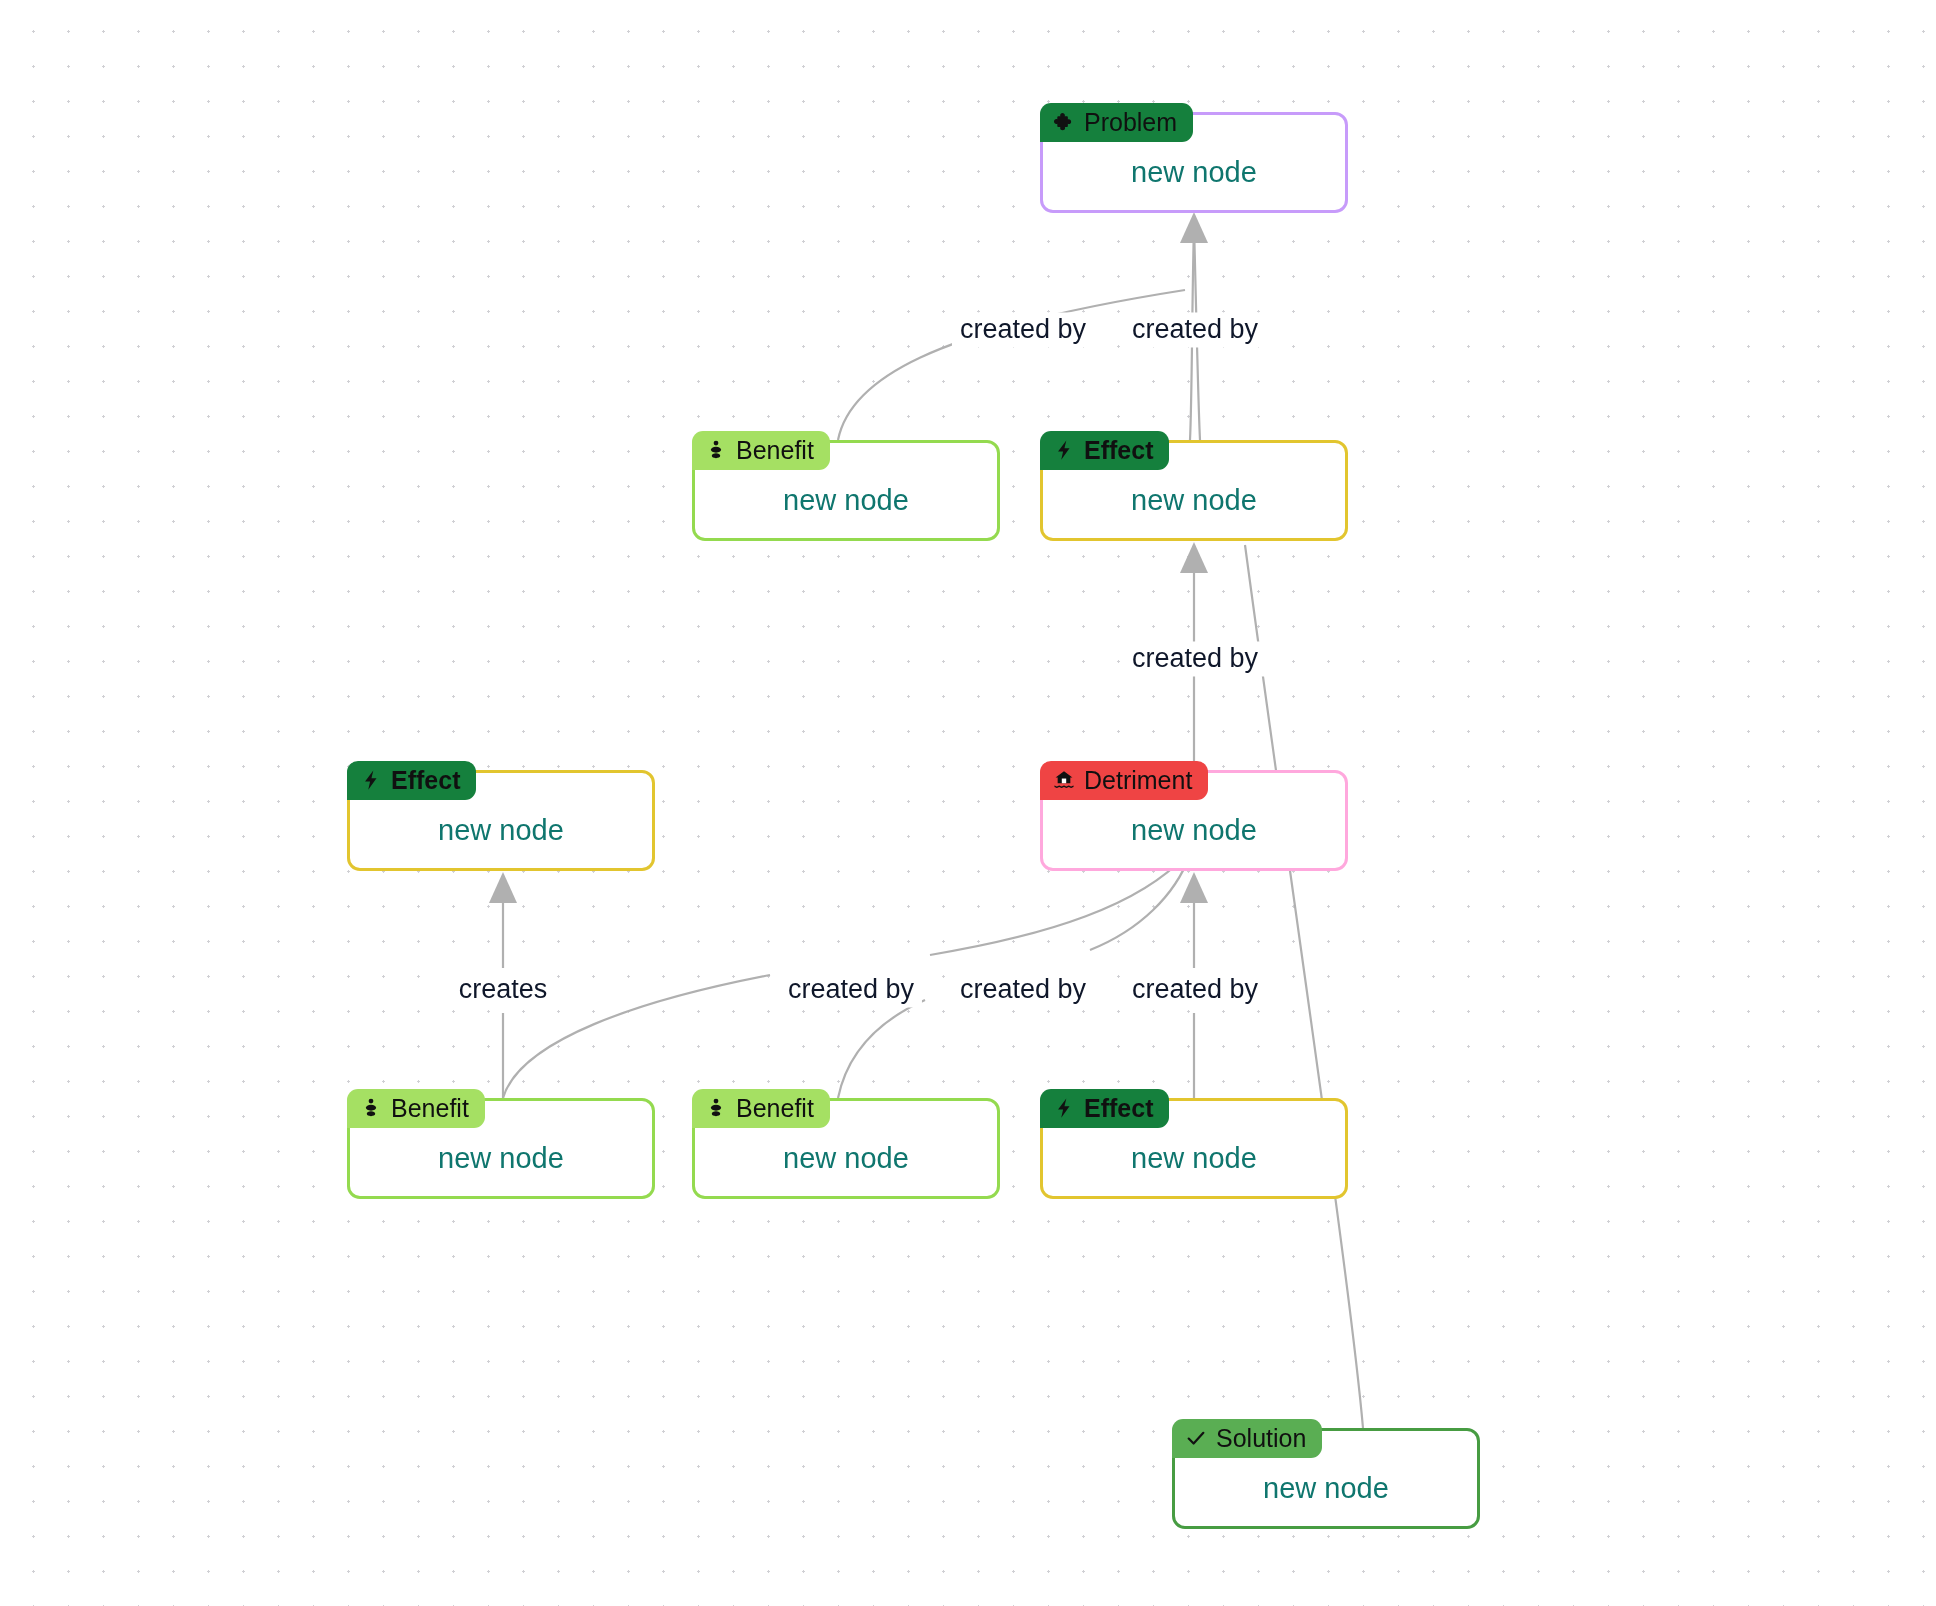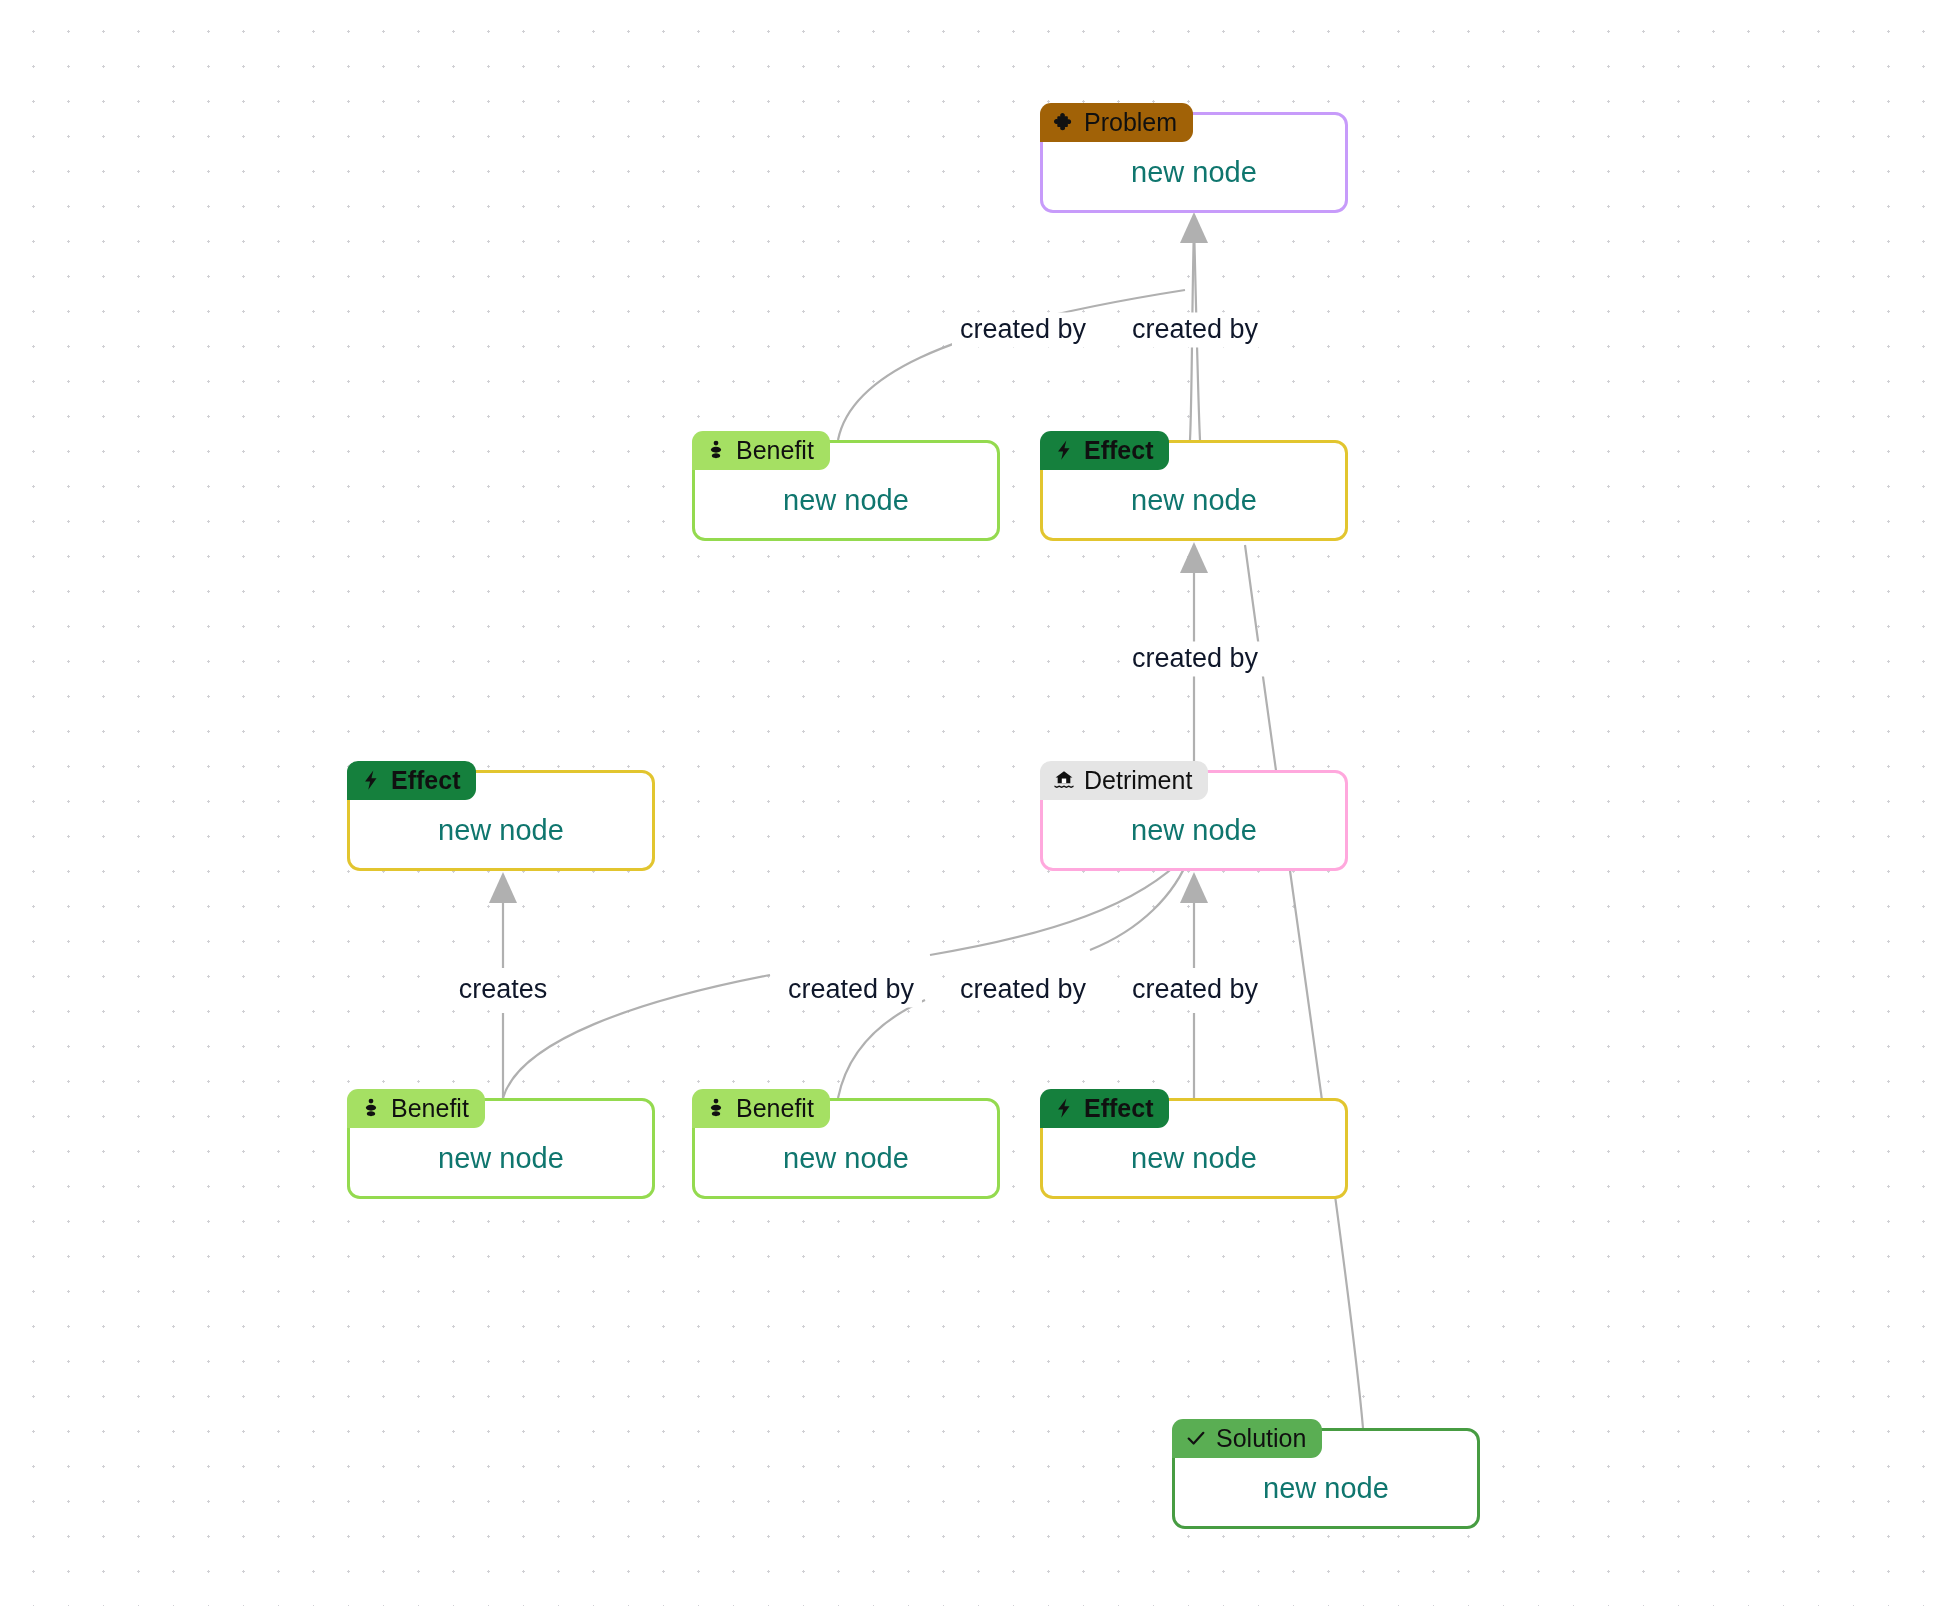--- a/index.html
+++ b/index.html
@@ -69,27 +69,27 @@
   .node-badge svg { display: block; }
   .node-title {
     text-align: center;
     font-size: 29px;
     color: #0f766e;
     padding: 14px 12px 20px;
     line-height: 1.2;
   }
   
   .n-problem   { border-color: #c79bfa; }
-  .n-problem   .node-badge { background: #a16207; align-items: center; }
+  .n-problem   .node-badge { background: #15803d; align-items: center; }
   .n-benefit   { border-color: #94da4f; }
   .n-benefit   .node-badge { background: #a5e063; }
   .n-effect    { border-color: #e2c52f; }
   .n-effect    .node-badge { background: #15803d; font-weight: bold; }
   .n-detriment { border-color: #ffa8dd; }
-  .n-detriment .node-badge { background: #e5e5e5; }
+  .n-detriment .node-badge { background: #ef4444; }
   .n-solution  { border-color: #479c42; }
   .n-solution  .node-badge { background: #5aae53; }
 </style>
 </head>
 <body>
 
 <div id="canvas">
 
   <svg id="edge-layer" viewBox="0 0 1936 1606">
 

